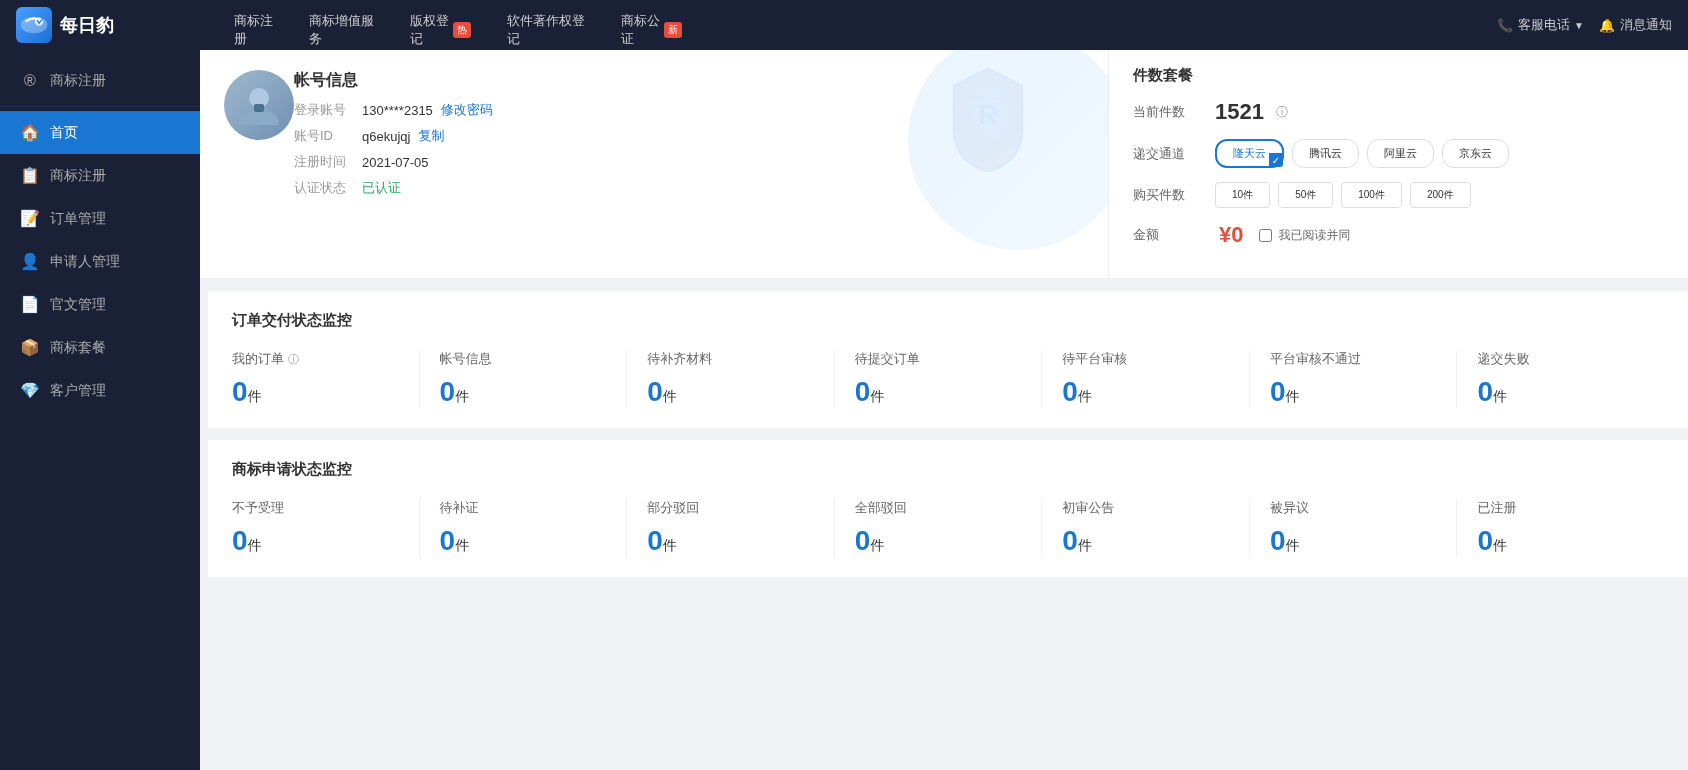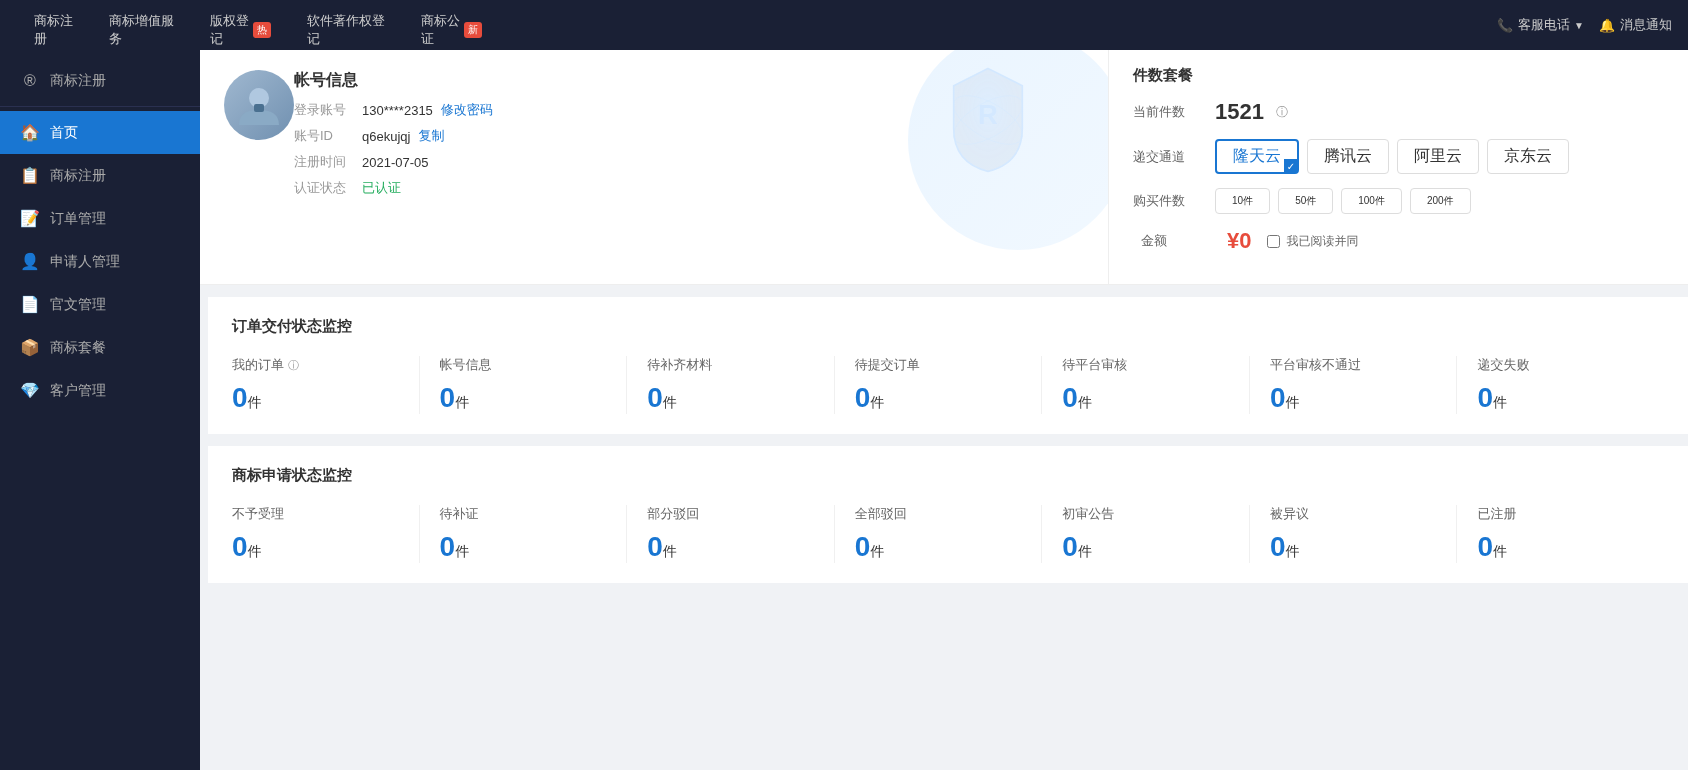--- a/index.html
+++ b/index.html
@@ -252,22 +252,22 @@
       font-size: 12px;
       cursor: pointer;
     }
     .channel-btns {
       display: flex;
       gap: 8px;
     }
     .channel-btn {
       padding: 5px 16px;
       border: 1px solid #ddd;
-      border-radius: 4px;
-      font-size: 16px;
+      border-radius: 12px;
+      font-size: 11px;
       cursor: pointer;
       color: #333;
       background: white;
     }
     .channel-btn.active {
       border: 2px solid #1976d2;
       color: #1976d2;
       position: relative;
     }
     .channel-btn.active::after {
@@ -295,21 +295,20 @@
       border-radius: 4px;
       font-size: 10px;
       cursor: pointer;
       color: #333;
       background: white;
     }
     .amount-row {
       display: flex;
       align-items: center;
       gap: 16px;
-      margin-left: 8px;
     }
     .amount-value {
       font-size: 22px;
       font-weight: bold;
       color: #e74c3c;
     }
     .agree-row {
       display: flex;
       align-items: center;
       gap: 6px;
@@ -360,20 +359,31 @@
     .status-item-unit {
       font-size: 14px;
       color: #333;
       font-weight: normal;
     }
   </style>
 </head>
 <body>
 
 <div class="top-nav">
+  <div class="logo-area">
+    <div class="logo-icon">
+      <svg viewBox="0 0 36 36" width="30" height="30">
+        <ellipse cx="18" cy="18" rx="16" ry="10" fill="white" opacity="0.3"></ellipse>
+        <path d="M8,14 Q18,6 28,14" stroke="white" stroke-width="2.5" fill="none"></path>
+        <circle cx="24" cy="14" r="5" fill="white" opacity="0.8"></circle>
+        <path d="M22,12 L24,16 L28,11" stroke="#1976d2" stroke-width="1.5" fill="none"></path>
+      </svg>
+    </div>
+    <span>每日豹</span>
+  </div>
 
   <div class="nav-items">
     <div class="nav-item">
       <span>商标注<br>册</span>
     </div>
     <div class="nav-item">
       <span>商标增值服<br>务</span>
     </div>
     <div class="nav-item">
       <span>版权登<br>记</span>

